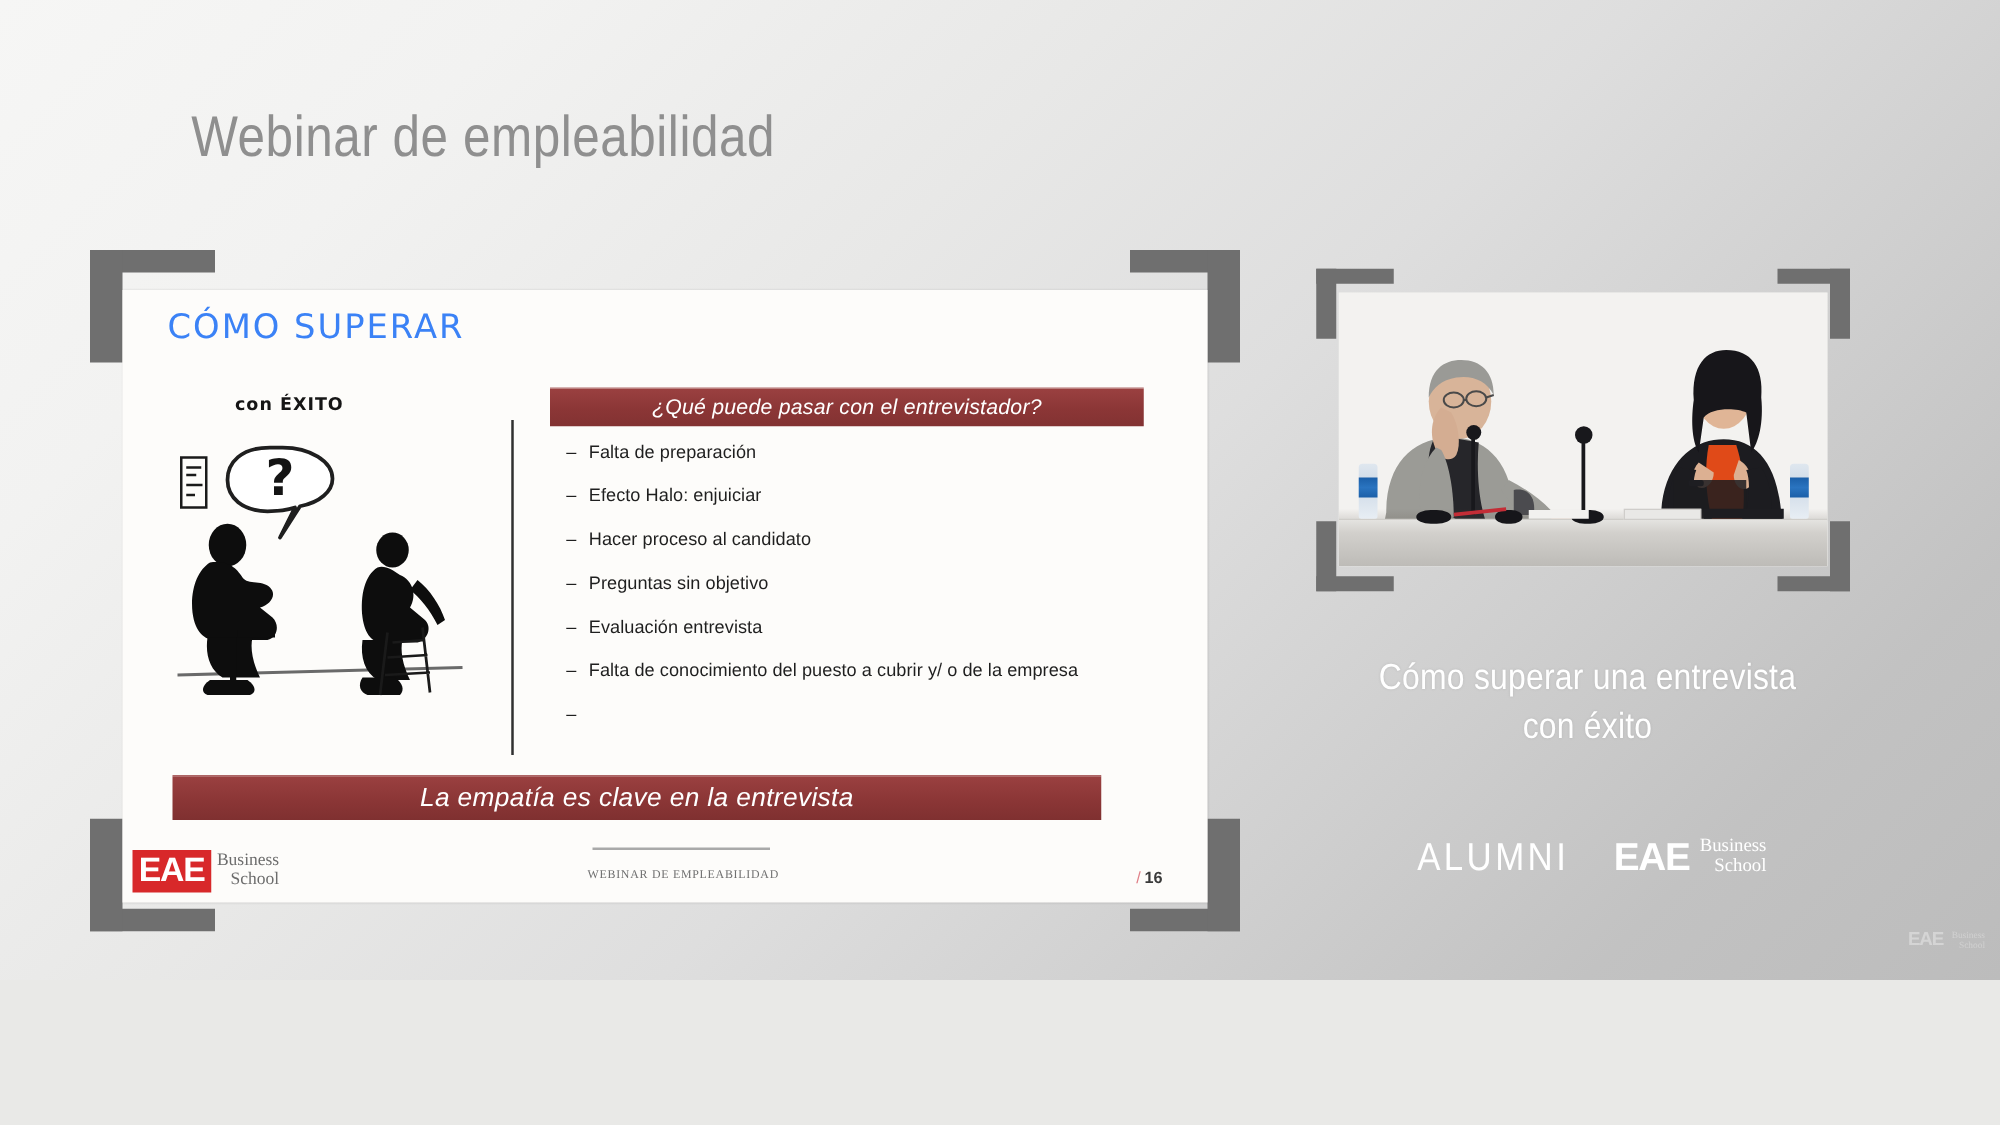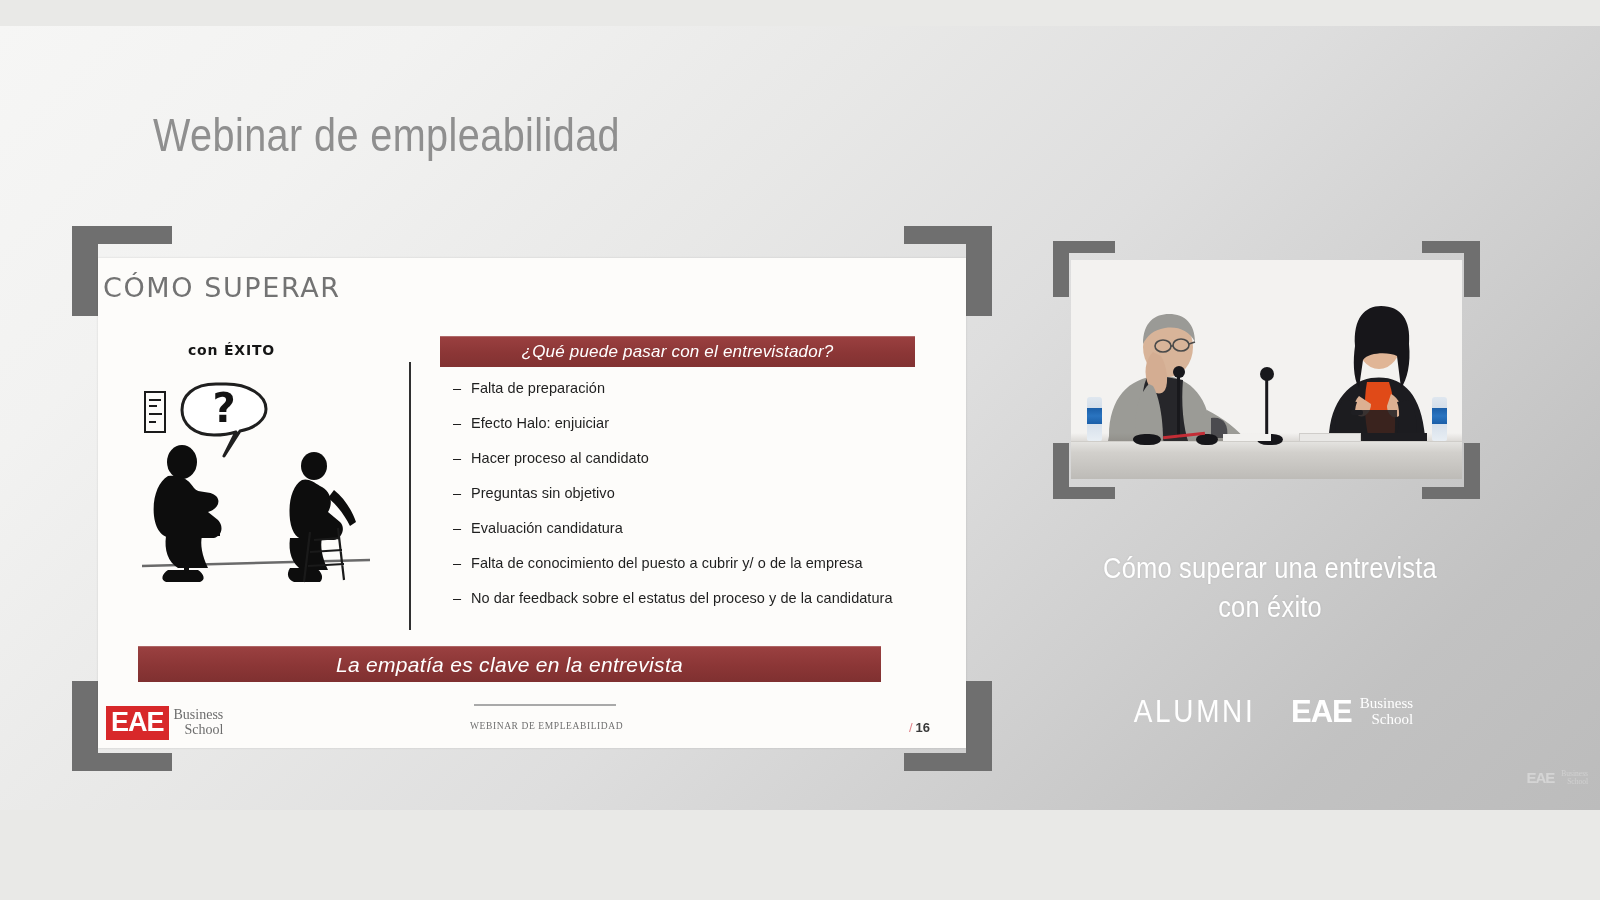--- a/index.html
+++ b/index.html
@@ -8,21 +8,20 @@
     font-family:"Liberation Sans", sans-serif;
     background:#e9e9e7;
     position:relative;
   }
   
   #stage {
     position:absolute; inset:0; width:1600px; height:784px;
     background:linear-gradient(135deg,
         #f6f6f5 0%, #f2f2f1 18%, #e8e8e7 38%,
         #dedede 55%, #cfcfcf 72%, #c2c2c2 86%, #bcbcbc 100%);
-    margin-top:26px;
   }
   
   #page-title {
     position:absolute; left:153px; top:82px;
     font-family:"Liberation Sans Narrow","Liberation Sans", sans-serif;
     font-size:46px; font-weight:400; letter-spacing:.5px;
     color:#8f8f8f;
     transform:scaleX(.86); transform-origin:left center;
     white-space:nowrap;
   }
@@ -32,22 +31,22 @@
   
   #slide-frame { left:72px; top:200px; width:920px; height:545px; }
   #slide-card {
     position:absolute; left:26px; top:32px; width:868px; height:490px;
     background:#fdfcfa;
     box-shadow:0 0 2px rgba(0,0,0,.12);
     overflow:hidden;
   }
   .slide-hd { position:absolute; font-weight:400; color:#2a2a2a; }
   #sl-t1 {
-    left:5px; top:14px; font-size:27px; letter-spacing:1.6px;
-    color:#737373; font-family:"DejaVu Sans", sans-serif; font-weight:400;
+    left:36px; top:14px; font-size:27px; letter-spacing:1.6px;
+    color:#3b82f6; font-family:"DejaVu Sans", sans-serif; font-weight:400;
   }
   #sl-t2 {
     left:20px; top:49px; font-size:26px; letter-spacing:1.2px;
     color:#4d4d4d; font-family:"DejaVu Sans", sans-serif;
   }
   #sl-t3 {
     left:90px; top:84px; font-size:14px; letter-spacing:.8px;
     color:#151515; font-weight:bold; font-family:"DejaVu Sans", sans-serif;
   }
   
@@ -251,29 +250,28 @@
         <div class="bullet">
           <span class="dash">–</span>
           <span>Hacer proceso al candidato</span>
         </div>
         <div class="bullet">
           <span class="dash">–</span>
           <span>Preguntas sin objetivo</span>
         </div>
         <div class="bullet">
           <span class="dash">–</span>
-          <span>Evaluación candidatura</span>
+          <span>Evaluación entrevista</span>
         </div>
         <div class="bullet">
           <span class="dash">–</span>
           <span>Falta de conocimiento del puesto a cubrir y/ o de la empresa</span>
         </div>
         <div class="bullet">
           <span class="dash">–</span>
-          <span>No dar feedback sobre el estatus del proceso y de la candidatura</span>
         </div>
       </div>
 
       <div id="e-bar">
         <span>La empatía es clave en la entrevista</span>
       </div>
 
       <div id="sl-footer">
         <div class="eae-logo" style="position:absolute;left:8px;top:8px;">
           <span class="eae-mark" style="font-size:27px;padding:1px 5px 2px;">EAE</span>

